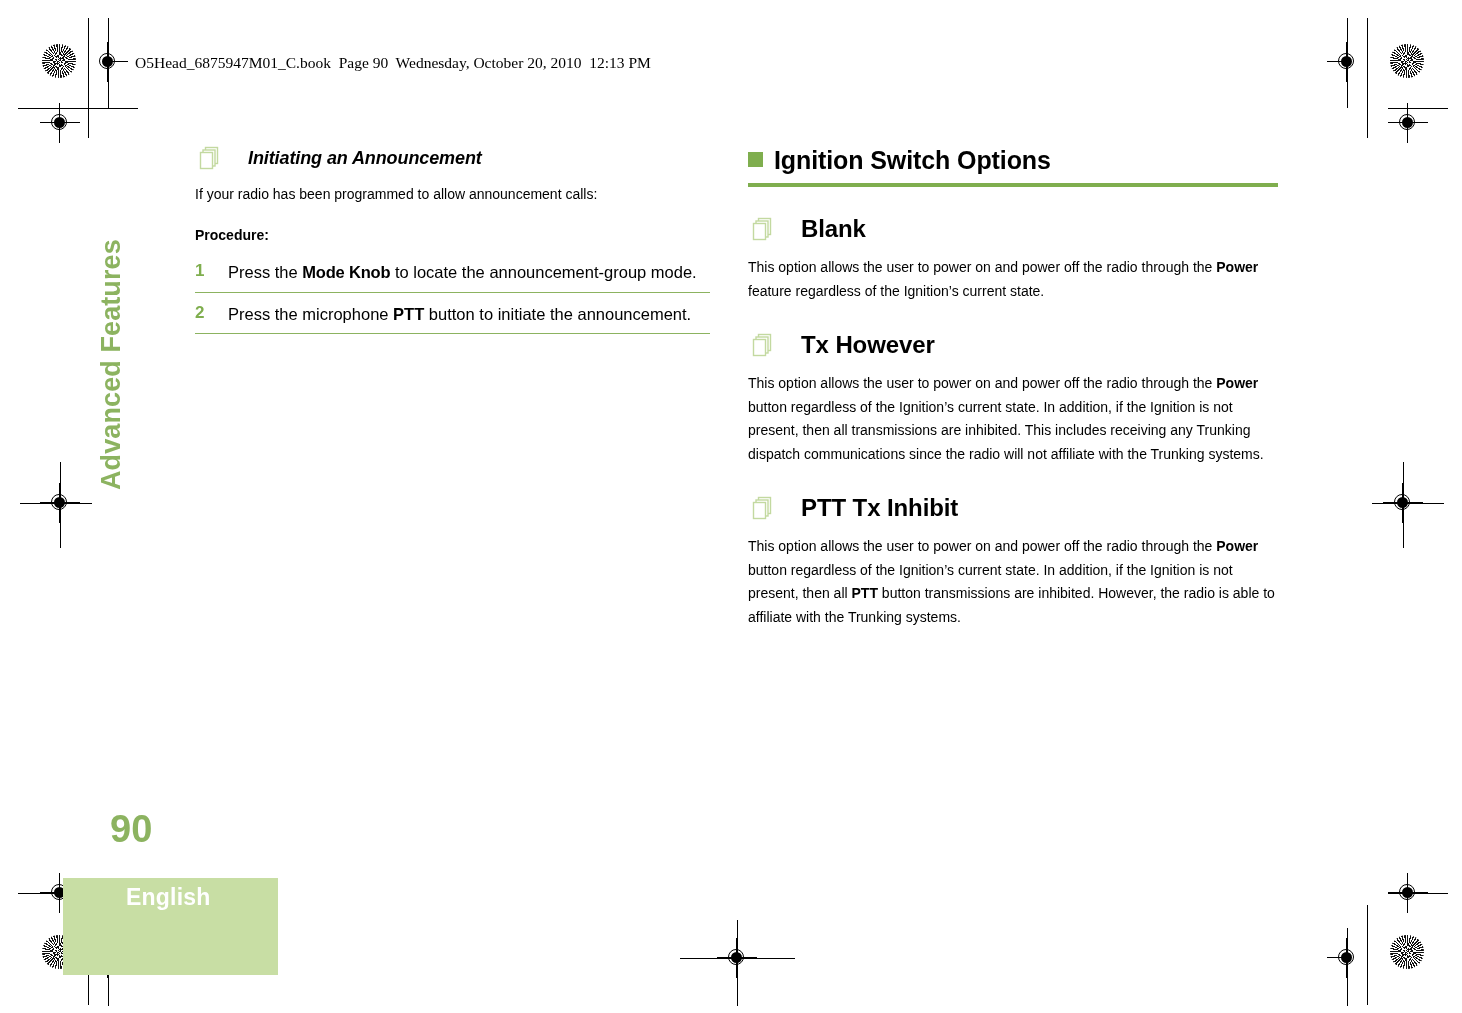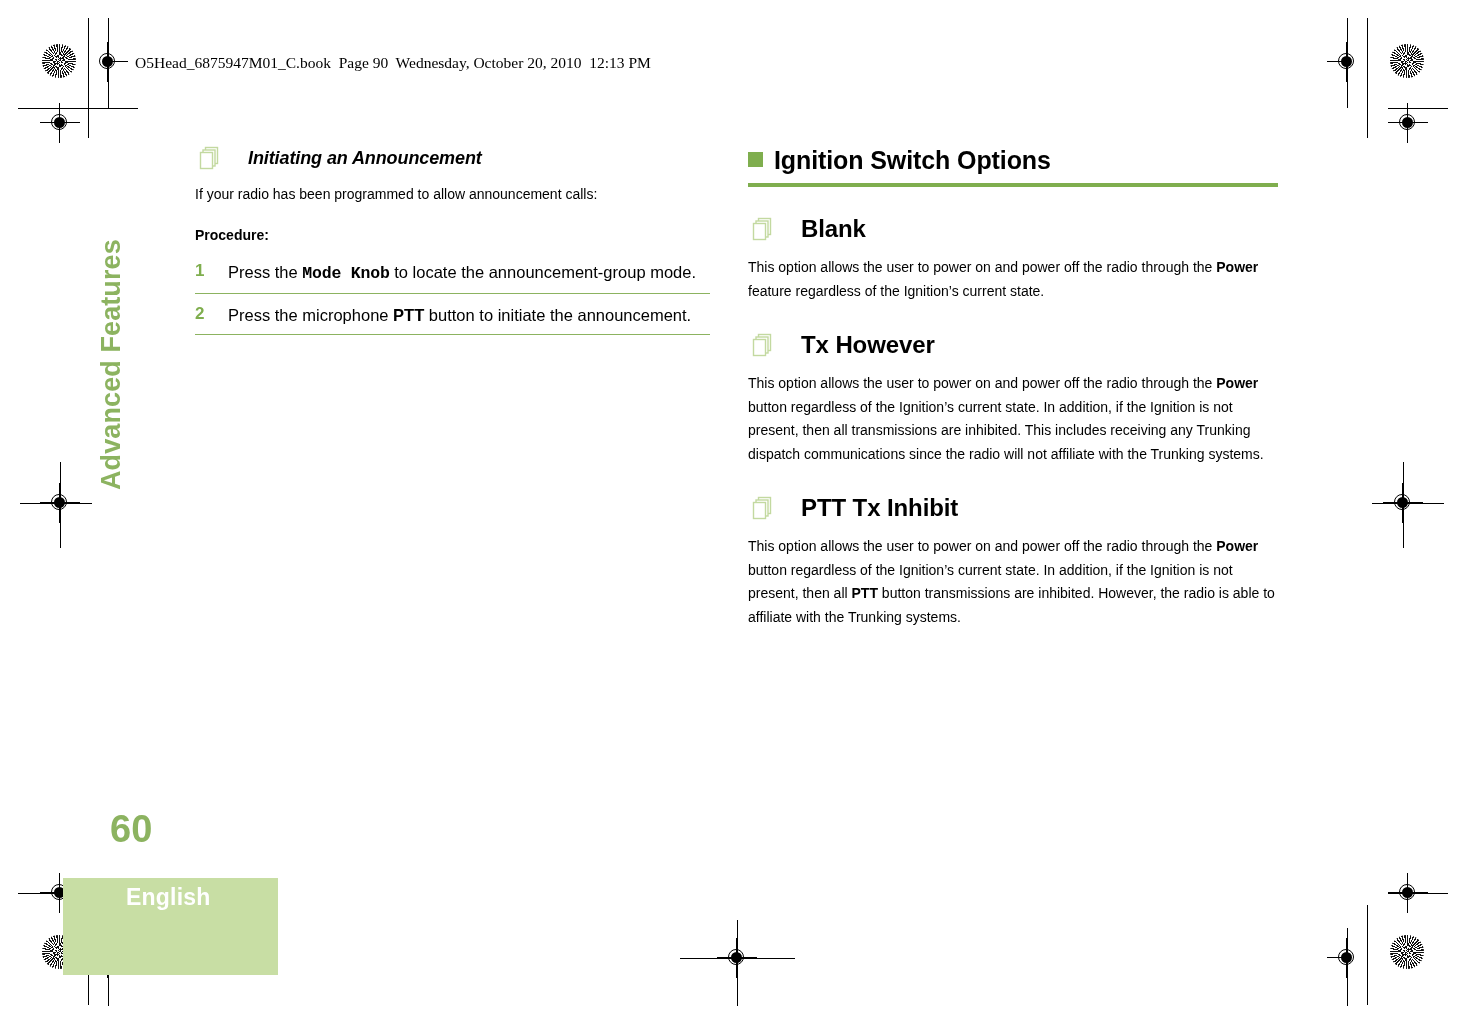--- a/index.html
+++ b/index.html
@@ -137,21 +137,21 @@
   p.body-text {
     margin: 0 0 17px 0;
     font-size: 14px;
     line-height: 23.5px;
     color: #000;
   }
   p.body-text.tight { margin-bottom: 14px; }
   b, strong { font-weight: bold; }
 
   .condensed-bold {
-    font-family: Liberation Mono, monospace;
+    font-family: Liberation Sans, sans-serif;
     font-weight: bold;
     letter-spacing: -0.2px;
   }
 
   
   .h-section {
     position: relative;
     margin: 0 0 20px 0;
     padding-bottom: 8px;
     border-bottom: 4px solid #7fae4e;
@@ -320,21 +320,21 @@
     <span class="vline"></span>
       <span class="hline"></span>
     <span class="ring"></span>
       <span class="dot"></span>
   </div>
 
   <div id="file-header">O5Head_6875947M01_C.book  Page 90  Wednesday, October 20, 2010  12:13 PM</div>
 
   <div id="sidebar-chapter">Advanced Features</div>
 
-  <div id="page-number">60</div>
+  <div id="page-number">90</div>
 
   <div id="language-block"></div>
   <div id="language-label">English</div>
 
   <div class="column" id="col-left">
 
     <div class="h-sub">
       <svg class="pages-icon" viewBox="0 0 22 24" fill="none">
         <rect x="6.5" y="1.5" width="12" height="16" fill="#ffffff" stroke="#c3d9a0" stroke-width="1.4"></rect>
         <rect x="4" y="4" width="12" height="16" fill="#ffffff" stroke="#c3d9a0" stroke-width="1.4"></rect>

